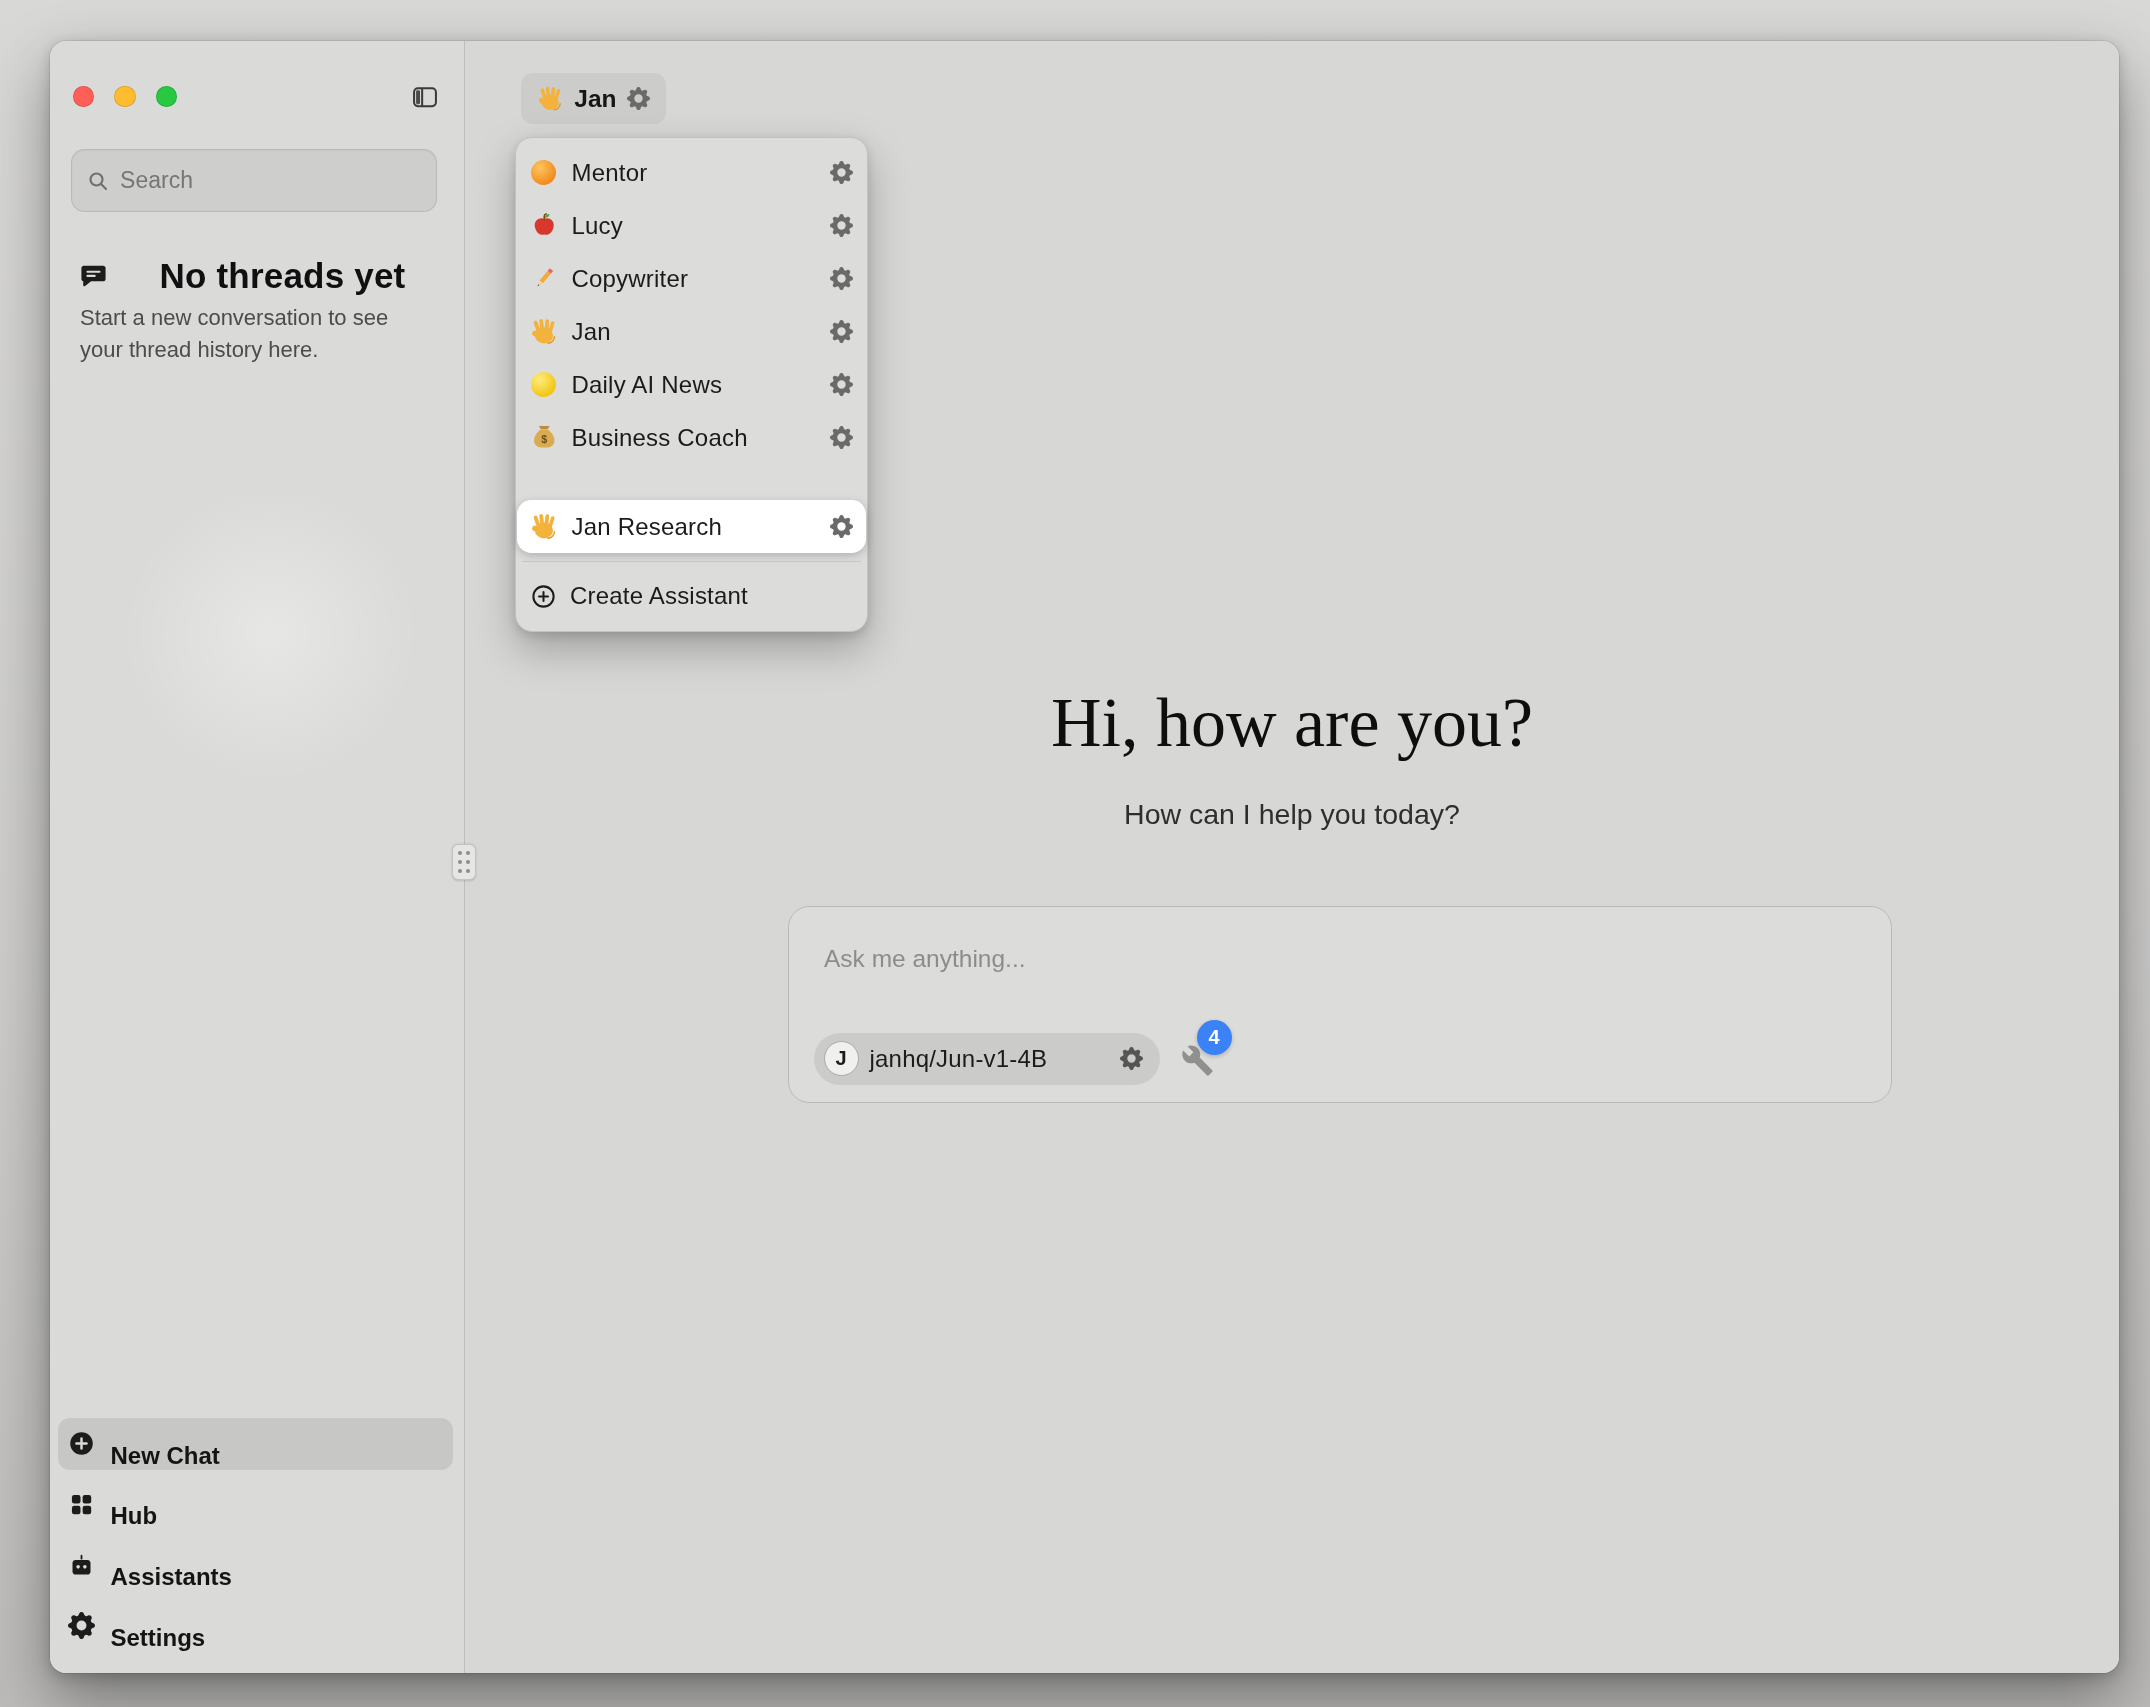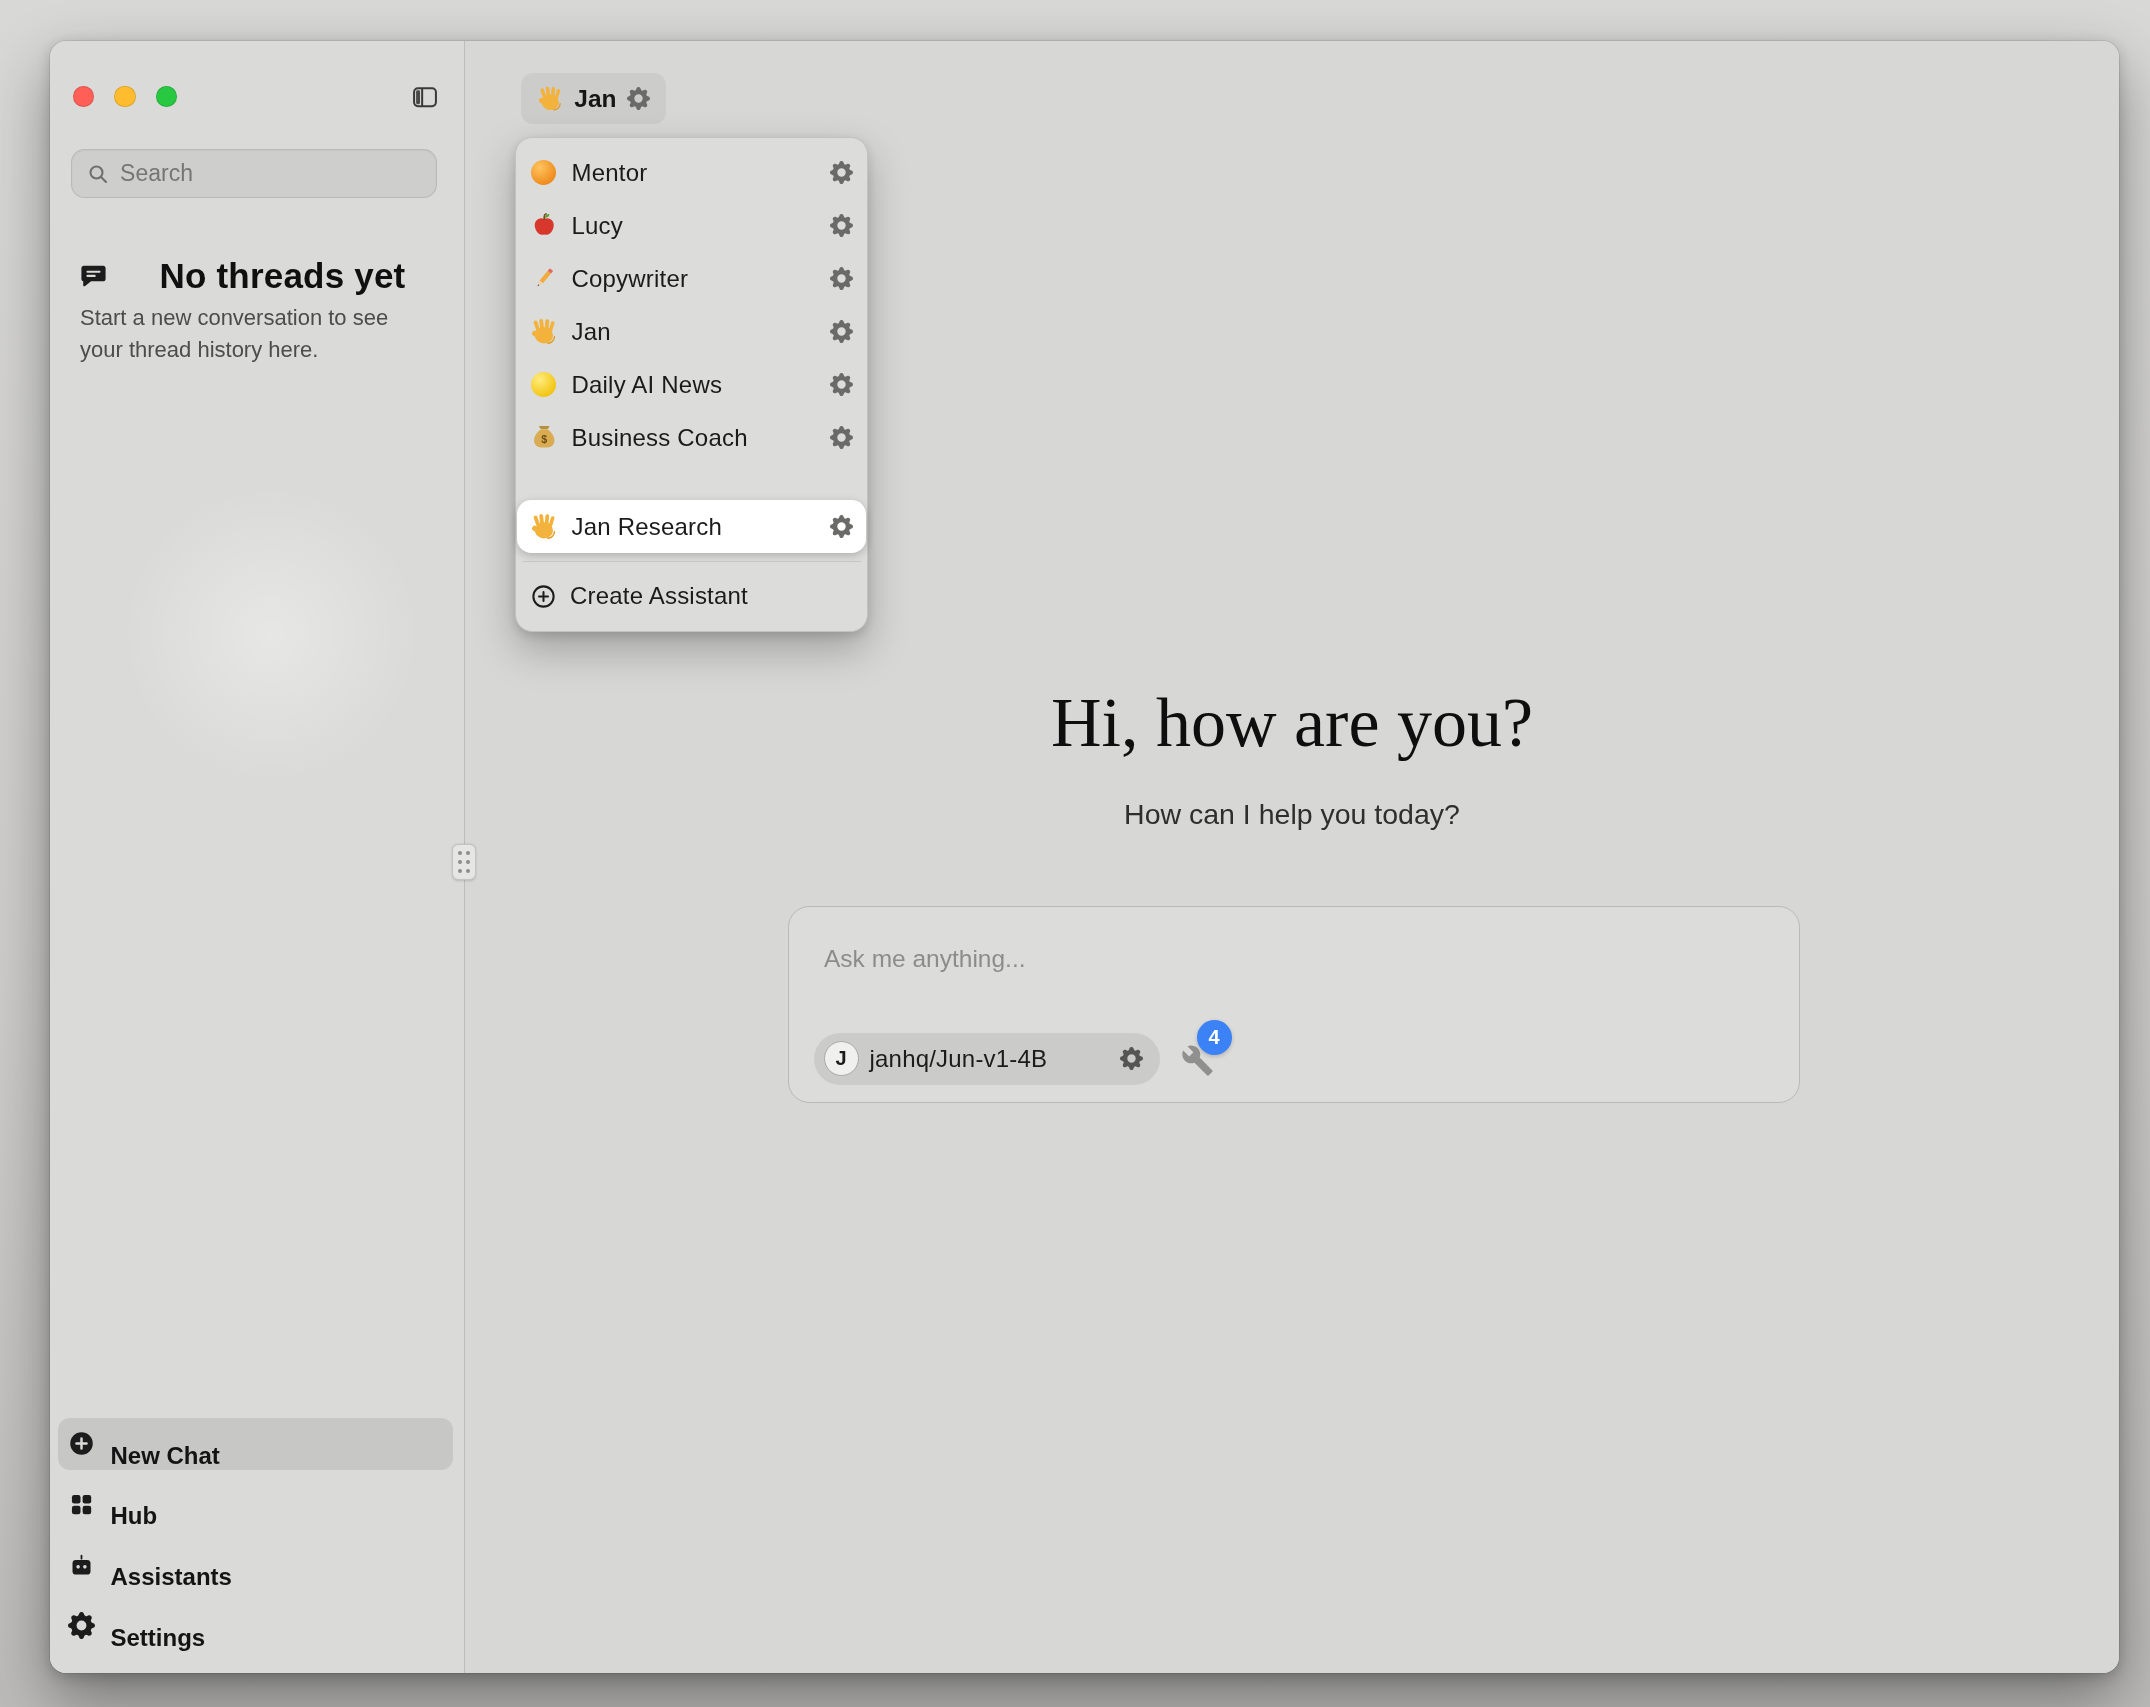--- a/index.html
+++ b/index.html
@@ -28,21 +28,21 @@
   }
   .traffic { position: absolute; left: 23px; top: 45px; display: flex; gap: 20px; }
   .tl { width: 21.3px; height: 21.3px; border-radius: 50%; display: block;
         box-shadow: inset 0 0 0 0.8px rgba(0,0,0,0.15); }
   .sidebar-toggle {
     position: absolute; right: 20.6px; top: 40px; width: 36px; height: 33px;
     background: transparent; border: none; display: flex; align-items: center; justify-content: center; cursor: pointer;
   }
   .sidebar-toggle .ic { width: 30px; height: 28.5px; }
   .search {
-    position: absolute; left: 20.6px; top: 108px; width: 366px; height: 49px;
+    position: absolute; left: 20.6px; top: 108px; width: 366px; height: 63px;
     border-radius: 13.4px; background: rgba(0,0,0,0.055);
     border: 0.8px solid rgba(0,0,0,0.10);
     box-shadow: inset 0 0.8px 2.4px rgba(0,0,0,0.06);
     display: flex; align-items: center; gap: 10.3px; padding: 0 14.2px; justify-content: space-between;
   }
   .search .ic { width: 24px; height: 24px; flex: 0 0 auto; }
   .search input {
     flex: 1; min-width: 0; background: transparent; border: none; outline: none;
     font: 23px "Liberation Sans", sans-serif; color: #333;
   }
@@ -112,21 +112,21 @@
   .dot { width: 25px; height: 25px; border-radius: 50%; display: block; }
   
   .greeting { position: absolute; left: 0; right: 0; top: 647px; text-align: center; }
   .greeting h1 {
     font-family: "Liberation Serif", "DejaVu Serif", serif;
     font-size: 70px; font-weight: 400; line-height: 1; color: #0e0e0e;
   }
   .greeting p { margin-top: 40px; font-size: 28.5px; color: #2e2e2e; }
   
   .composer {
-    position: absolute; left: 323px; top: 865px; width: 1012px; height: 197px;
+    position: absolute; left: 323px; top: 865px; width: 1104px; height: 197px;
     border-radius: 21.3px; border: 1.6px solid #b9b9b7;
     background: rgba(255,255,255,0.14); cursor: text;
   }
   .composer .placeholder {
     position: absolute; left: 35px; top: 38px; font-size: 24.5px; color: #8c8c8a;
   }
   .composer-row {
     position: absolute; left: 25px; bottom: 17.4px; display: flex; align-items: center; gap: 20.6px;
   }
   .model-pill {

